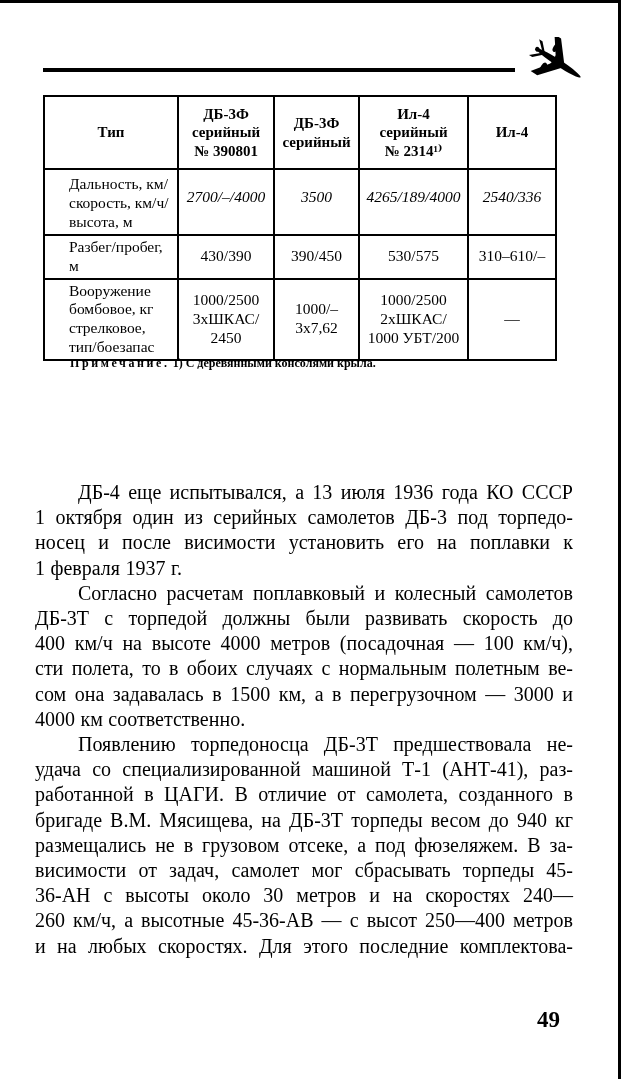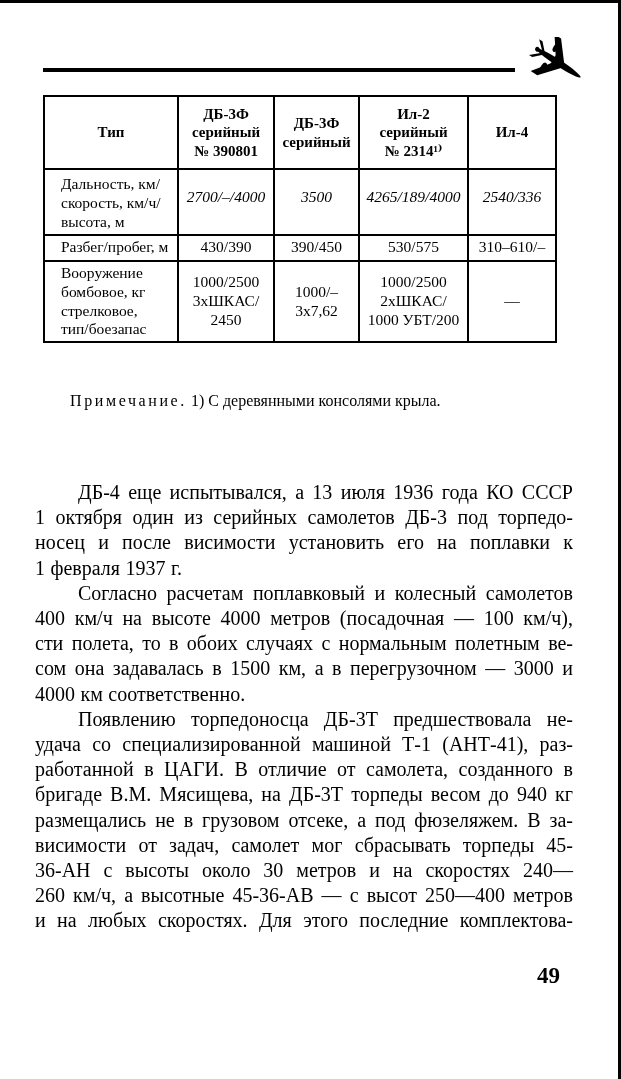--- a/index.html
+++ b/index.html
@@ -38,34 +38,35 @@
     font-size: 15px;
     line-height: 1.22;
     padding: 2px 3px;
     vertical-align: middle;
     text-align: center;
   }
   table.spec thead th { font-weight: bold; height: 67px; }
   table.spec tbody th {
     font-weight: normal;
     text-align: left;
-    padding-left: 16px;
+    padding-left: 24px;
     font-size: 15.5px;
   }
   table.spec td { font-size: 15.5px; }
   tr.r-range { height: 63px; }
   tr.r-range td { vertical-align: top; padding-top: 18px; font-style: italic; }
   tr.r-range th { vertical-align: top; padding-top: 5px; }
   tr.r-run  { height: 26px; }
   tr.r-arm  { height: 81px; }
   .note {
     position: absolute;
-    left: 70px; top: 389px;
-    font-size: 16px;
+    left: 70px; top: 353px;
+    font-size: 12px;
     white-space: nowrap;
+    font-weight: bold;
   }
   .note .sp { letter-spacing: 2.6px; }
   .heading {
     position: absolute;
     left: 63px; top: 436px;
     font-size: 19px;
     font-weight: bold;
     letter-spacing: 0.4px;
   }
   .bodytext {
@@ -78,21 +79,21 @@
   .bodytext .ln {
     text-align: justify;
     text-align-last: justify;
     white-space: normal;
     word-spacing: 0.5px;
   }
   .bodytext .ln.first { text-indent: 43px; }
   .bodytext .ln.short { text-align-last: left; }
   .pagenum {
     position: absolute;
-    right: 58px; top: 960px;
+    right: 58px; top: 1004px;
     font-size: 23px;
     font-weight: bold;
     text-align: center;
   }
 </style>
 </head>
 <body>
 
 <div class="page">
 
@@ -122,21 +123,21 @@
         <col style="width:88px">
     </colgroup>
     <thead>
       <tr>
         <th>Тип</th>
         <th>ДБ-3Ф
 серийный
 № 390801</th>
         <th>ДБ-3Ф
 серийный</th>
-        <th>Ил-2 серийный
+        <th>Ил-4 серийный
 № 2314¹⁾</th>
         <th>Ил-4</th>
       </tr>
     </thead>
     <tbody>
       <tr class="r-range">
         <th>Дальность, км/
 скорость, км/ч/
 высота, м</th>
         <td>2700/–/4000</td>
@@ -175,20 +176,21 @@
   </div>
 
 
   <div class="bodytext">
     <div class="ln first">ДБ-4 еще испытывался, а 13 июля 1936 года КО СССР</div>
     <div class="ln">1 октября один из серийных самолетов ДБ-3 под торпедо-</div>
     <div class="ln">носец и после висимости установить его на поплавки к</div>
     <div class="ln short">1 февраля 1937 г.</div>
 
     <div class="ln first">Согласно расчетам поплавковый и колесный самолетов</div>
+    <div class="ln">ДБ-3Т с торпедой должны были развивать скорость до</div>
     <div class="ln">400 км/ч на высоте 4000 метров (посадочная — 100 км/ч),</div>
     <div class="ln">сти полета, то в обоих случаях с нормальным полетным ве-</div>
     <div class="ln">сом она задавалась в 1500 км, а в перегрузочном — 3000 и</div>
     <div class="ln short">4000 км соответственно.</div>
 
     <div class="ln first">Появлению торпедоносца ДБ-3Т предшествовала не-</div>
     <div class="ln">удача со специализированной машиной Т-1 (АНТ-41), раз-</div>
     <div class="ln">работанной в ЦАГИ. В отличие от самолета, созданного в</div>
     <div class="ln">бригаде В.М. Мясищева, на ДБ-3Т торпеды весом до 940 кг</div>
     <div class="ln">размещались не в грузовом отсеке, а под фюзеляжем. В за-</div>

